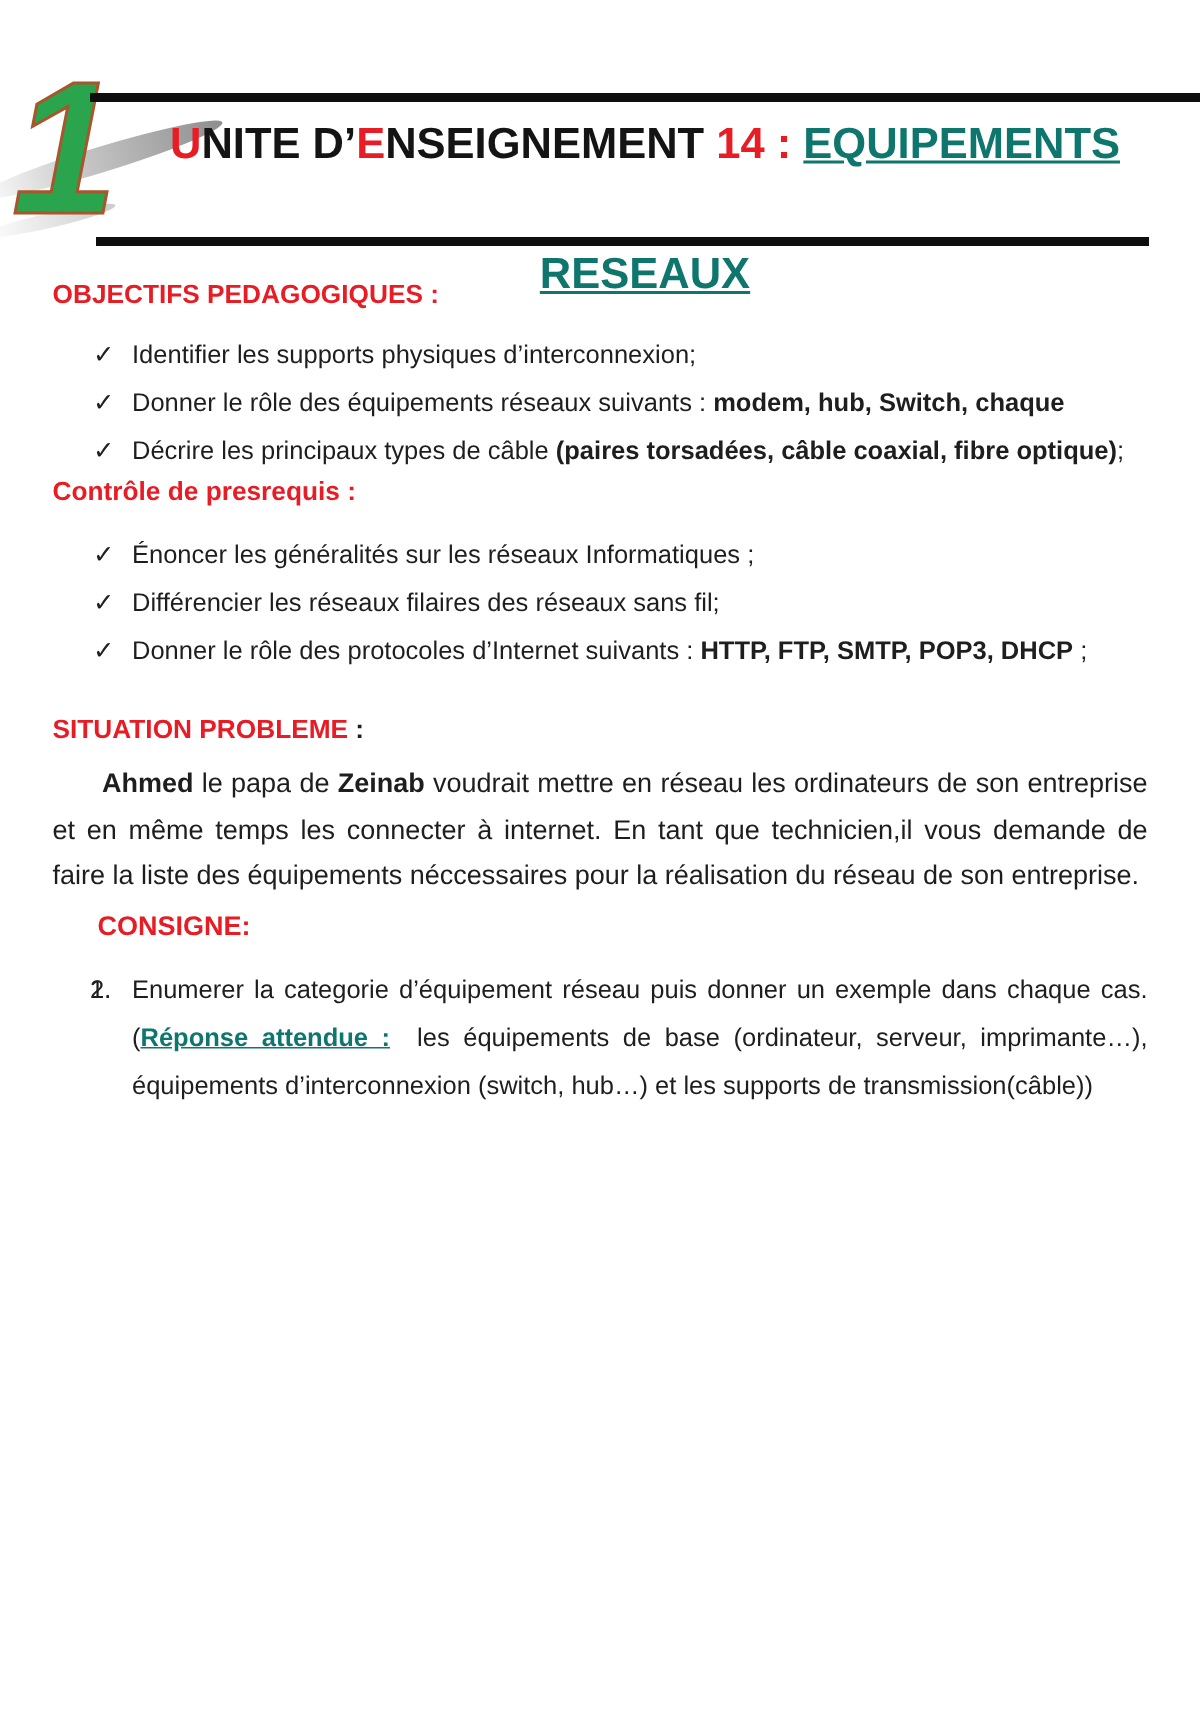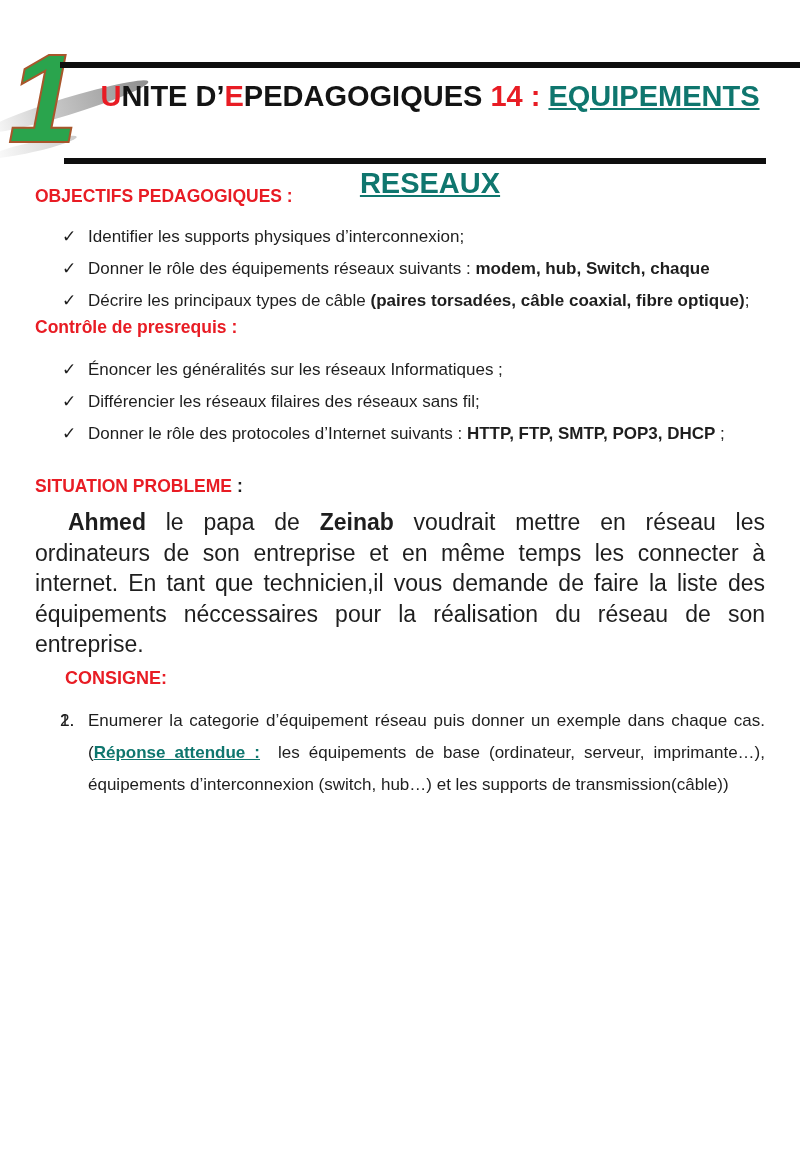--- a/index.html
+++ b/index.html
@@ -46,37 +46,37 @@
   ul.checklist, ol.numlist { list-style:none; margin:0; padding:0; }
   .checklist li, .numlist li {
     position:relative; padding-left:53px; text-align:justify;
     font-size:17px; line-height:32px;
   }
   .checklist .check { position:absolute; left:27px; top:0; font-weight:normal; color:#1e1e1e; }
   .numlist  .num   { position:absolute; left:25px; top:0; }
 
   .mt-ctrl { margin-bottom:16px; }
   .mt-sit  { margin-top:26px; margin-bottom:10px; }
-  .para { font-size:23px; line-height:30.5px; text-align:justify; text-indent:33px; margin:0; }
+  .para { font-size:18px; line-height:30.5px; text-align:justify; text-indent:33px; margin:0; }
   .consigne-heading { margin:8px 0 16px 30px; font-size:18px; font-weight:bold; }
 </style>
 </head>
 <body>
 
 <div class="page">
 
   <div class="numeral-wrap">
     <div class="swoosh"></div>
     <div class="swoosh small"></div>
     <div class="numeral">1</div>
   </div>
 
   <div class="rule top"></div>
   <div class="title">
-    <div class="line1"><span class="red">U</span><span>NITE D’</span><span class="red">E</span><span>PEDAGOGIQUES </span><span class="red">14 :</span><span> </span><span class="green">EQUIPEMENTS</span></div>
+    <div class="line1"><span class="red">U</span><span>NITE D’</span><span class="red">E</span><span>NSEIGNEMENT </span><span class="red">14 :</span><span> </span><span class="green">EQUIPEMENTS</span></div>
     <div class="line2"><span class="green">RESEAUX</span></div>
   </div>
   <div class="rule bottom"></div>
 
   <div class="content">
 
     <p class="sec-heading"><span class="b red">OBJECTIFS PEDAGOGIQUES :</span></p>
     <ul class="checklist">
       <li>
         <span class="check">✓</span>

